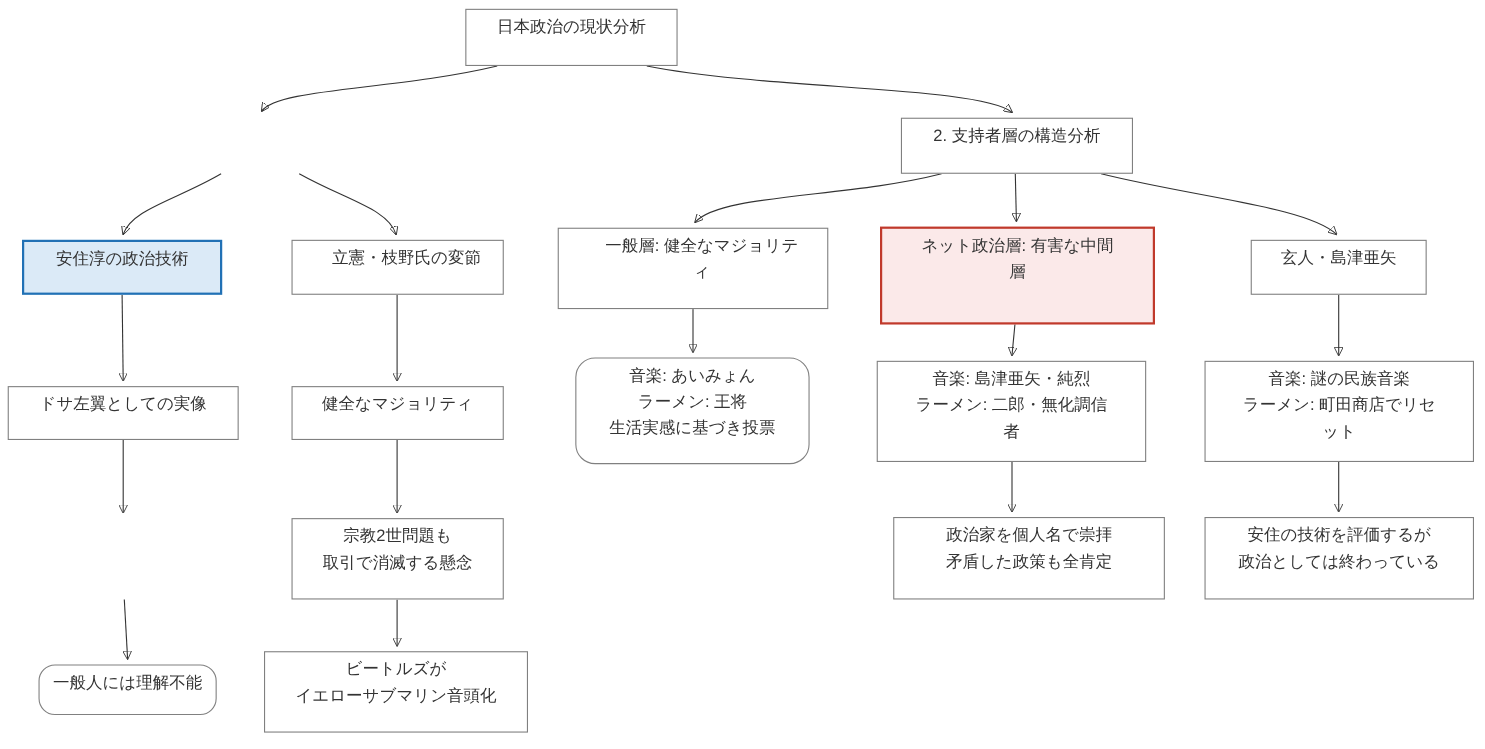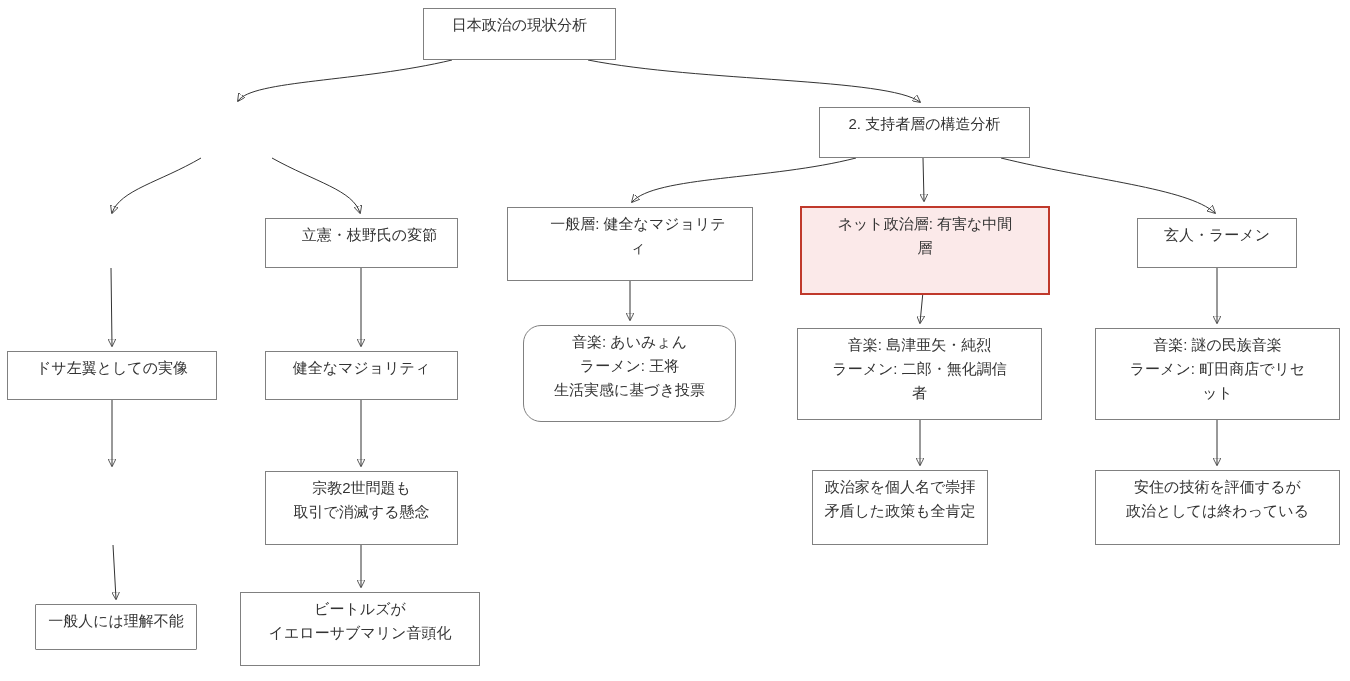--- a/index.html
+++ b/index.html
@@ -46,40 +46,40 @@
     white-space: pre-line;
   }
   .node.hl-blue {
     background: var(--highlight-blue-fill, #dbeaf7);
     border: 2px solid var(--highlight-blue-border, #2171b5);
   }
   .node.hl-red {
     background: var(--highlight-red-fill, #fbe9e9);
     border: 2px solid var(--highlight-red-border, #c0392b);
   }
-  .node.rounded { border-radius: 1px; }
+  .node.rounded { border-radius: 15px; }
   .wrap-narrow .label { max-width: 186px; line-break: anywhere; }
 
   
   #node-root { left: 423px; top: 8px;   width: 193px; height: 52px; }
   #node-n1   { left: 145px; top: 107px; width: 183px; height: 51px; }
   #node-n2   { left: 819px; top: 107px; width: 211px; height: 51px; }
   #node-a1   { left: 20px;  top: 218px; width: 182px; height: 50px; }
   #node-b1   { left: 265px; top: 218px; width: 193px; height: 50px; padding-left: 24px; }
   #node-c1   { left: 507px; top: 207px; width: 246px; height: 74px; padding-left: 24px; }
   #node-d1   { left: 800px; top: 206px; width: 250px; height: 89px; }
   #node-e1   { left: 1137px;top: 218px; width: 160px; height: 50px; }
   #node-a2   { left: 7px;   top: 351px; width: 210px; height: 49px; }
   #node-b2   { left: 265px; top: 351px; width: 193px; height: 49px; }
   #node-c2   { left: 523px; top: 325px; width: 213px; height: 97px; border-radius: 18px; }
   #node-d2   { left: 797px; top: 328px; width: 245px; height: 92px; }
   #node-e2   { left: 1095px;top: 328px; width: 245px; height: 92px; }
   #node-a3   { left: 7px;   top: 471px; width: 210px; height: 74px; }
   #node-b3   { left: 265px; top: 471px; width: 193px; height: 74px; }
-  #node-d3   { left: 812px; top: 470px; width: 176px; height: 75px; }
+  #node-d3   { left: 812px; top: 470px; width: 247px; height: 75px; }
   #node-e3   { left: 1095px;top: 470px; width: 245px; height: 75px; }
   #node-a4   { left: 35px;  top: 604px; width: 162px; height: 46px; }
   #node-b4   { left: 240px; top: 592px; width: 240px; height: 74px; }
 </style>
 </head>
 <body>
 
 <div id="canvas">
 
   <svg id="edges" viewBox="0 0 1350 681" xmlns="http://www.w3.org/2000/svg">
@@ -107,31 +107,34 @@
     <path d="M113,545 L116,599" marker-end="url(#arrow)"></path>
     <path d="M361,545 L361,587" marker-end="url(#arrow)"></path>
   </svg>
 
   <div class="node" id="node-root">
     <span class="label">日本政治の現状分析</span>
   </div>
   <div class="node" id="node-n2">
     <span class="label">2. 支持者層の構造分析</span>
   </div>
+  <div class="node hl-blue" id="node-a1">
+    <span class="label">安住淳の政治技術</span>
+  </div>
   <div class="node" id="node-b1">
     <span class="label">立憲・枝野氏の変節</span>
   </div>
   <div class="node wrap-narrow" id="node-c1">
     <span class="label">一般層: 健全なマジョリティ</span>
   </div>
   <div class="node hl-red wrap-narrow" id="node-d1">
     <span class="label">ネット政治層: 有害な中間層</span>
   </div>
   <div class="node" id="node-e1">
-    <span class="label">玄人・ラーメン</span>
+    <span class="label">玄人・島津亜矢</span>
   </div>
   <div class="node" id="node-a2">
     <span class="label">ドサ左翼としての実像</span>
   </div>
   <div class="node" id="node-b2">
     <span class="label">健全なマジョリティ</span>
   </div>
   <div class="node" id="node-c2">
     <span class="label">音楽: あいみょん
 ラーメン: 王将

